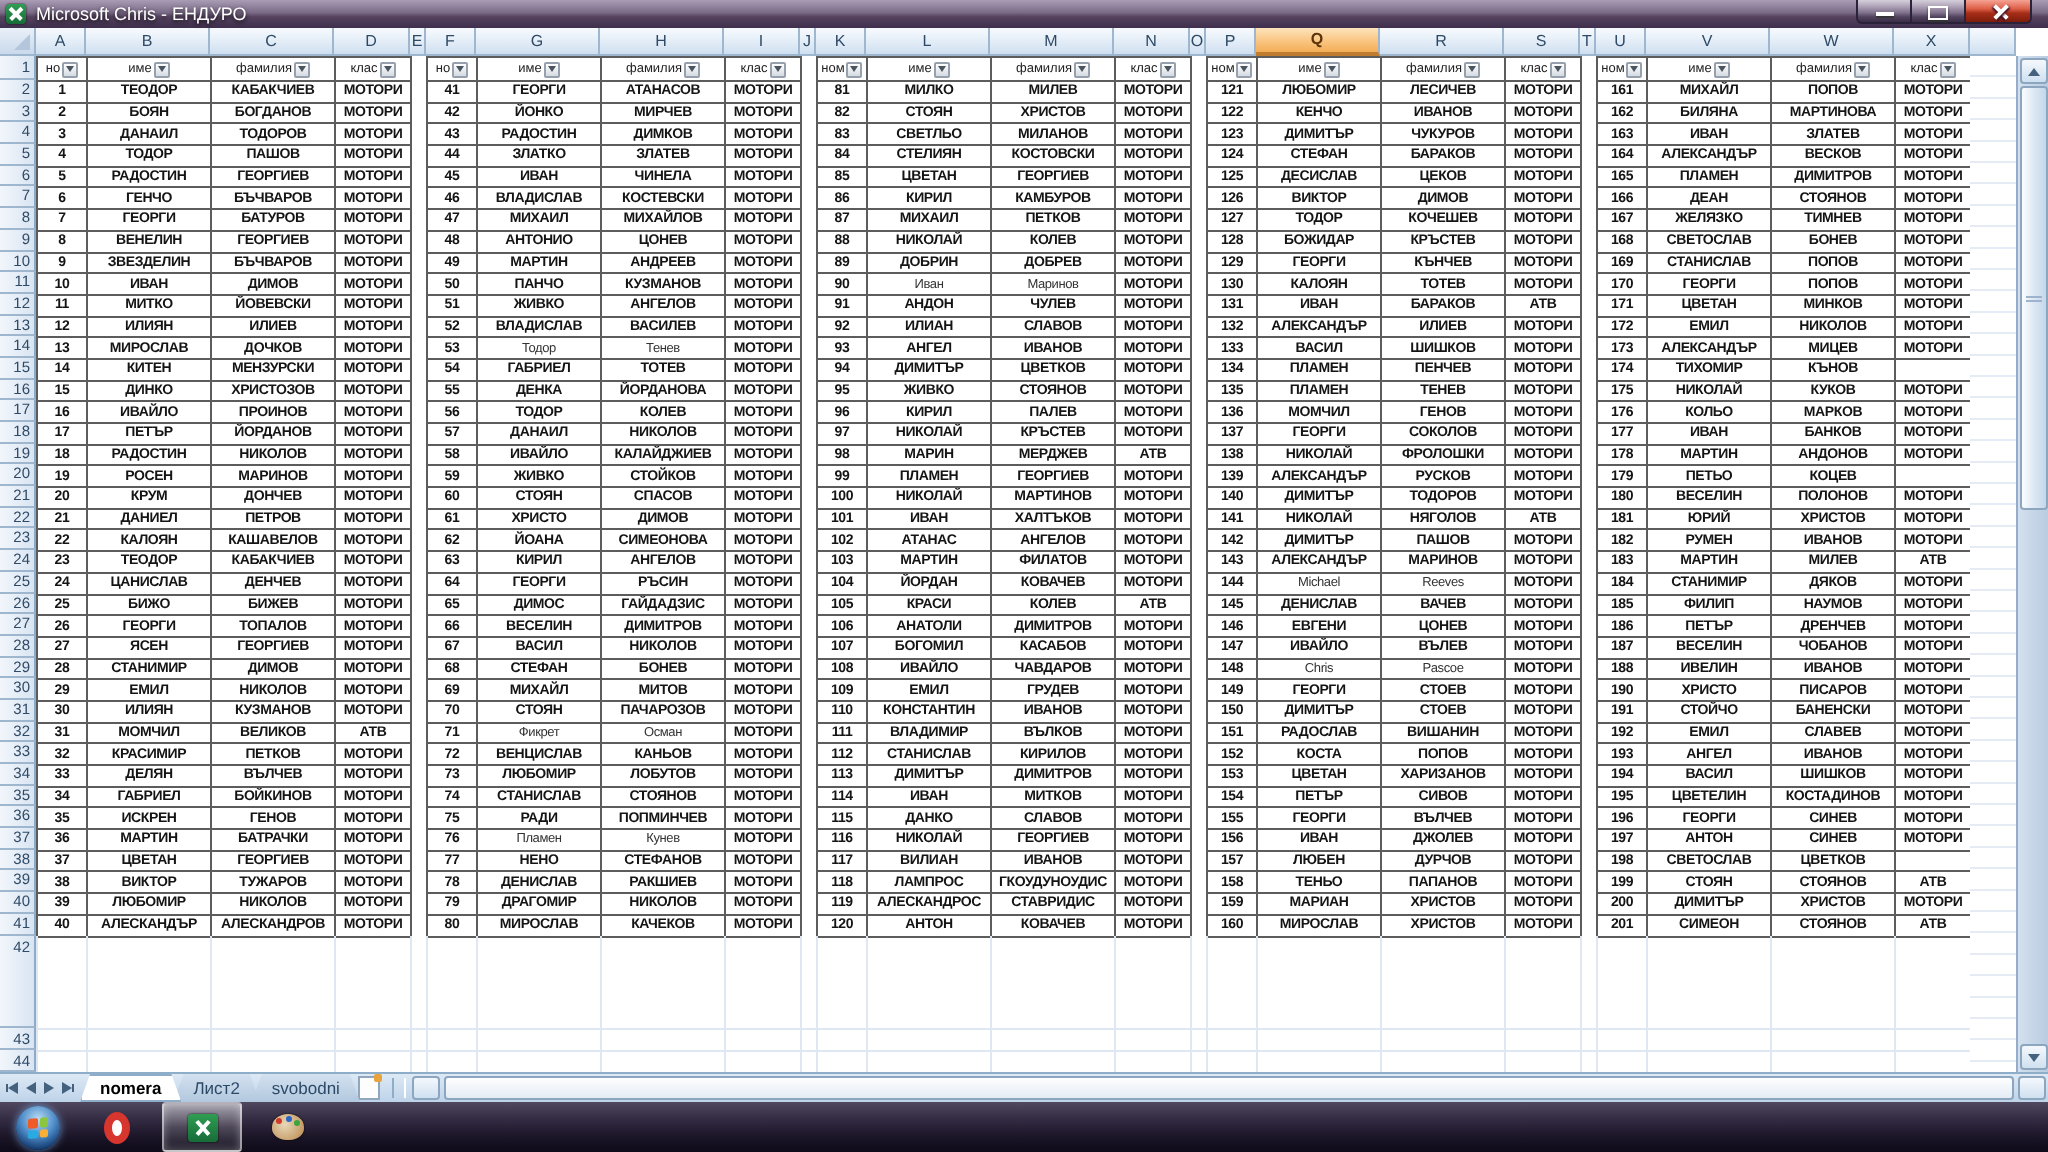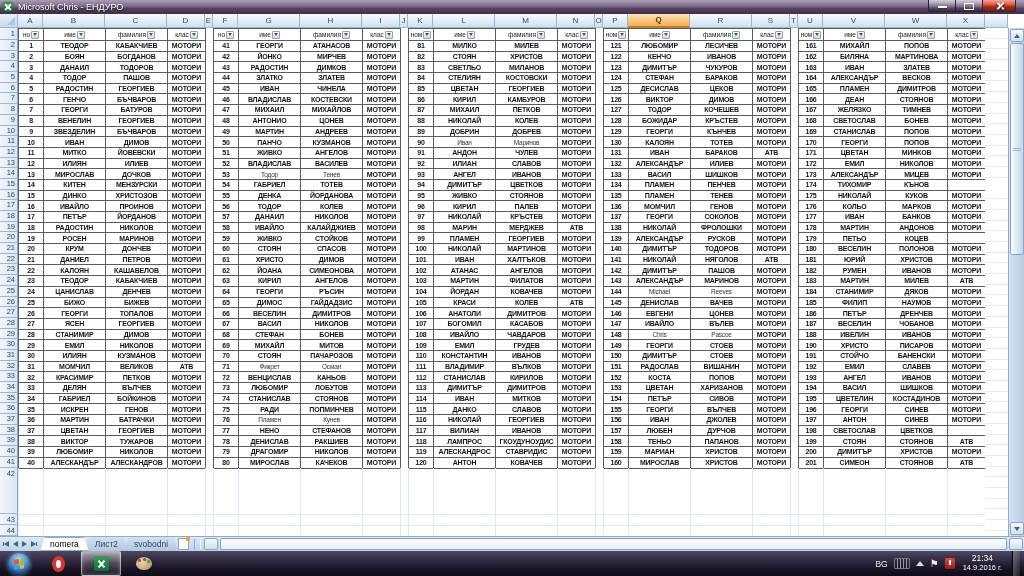--- a/index.html
+++ b/index.html
@@ -70,21 +70,21 @@
   .tabbar{position:absolute;left:0;top:536px;width:1024px;height:15px;box-sizing:border-box;z-index:10;
     background:linear-gradient(#dde9f5,#bed3e9);border-top:1px solid #8eadc9;display:flex;align-items:stretch}
   .tab-nav{display:flex;align-items:center;gap:4px;padding:0 4px;flex:none}
   .tab-nav .tri{width:0;height:0;border-top:3.5px solid transparent;border-bottom:3.5px solid transparent}
   .tri.left{border-right:5px solid #44617e}
   .tri.right{border-left:5px solid #44617e}
   .tri.bar-l{border-right:5px solid #44617e;box-shadow:-2px 0 0 -1px #44617e}
   .tri.bar-r{border-left:5px solid #44617e;box-shadow:2px 0 0 -1px #44617e}
   .tab{flex:none;display:flex;align-items:center;padding:0 10px;font-size:8.5px;position:relative;
     clip-path:polygon(5px 0,calc(100% - 5px) 0,100% 100%,0 100%);margin-right:-4px}
-  .tab.active{background:#fff;font-weight:normal;color:#000;z-index:3;box-shadow:inset 0 0 0 1px #8eadc9}
+  .tab.active{background:#fff;font-weight:bold;color:#000;z-index:3;box-shadow:inset 0 0 0 1px #8eadc9}
   .tab.inactive{background:linear-gradient(#d3e1f0,#b2c8de);color:#2c4a66;z-index:2}
   .ins-tab{flex:none;width:18px;display:flex;align-items:center;justify-content:center}
   .ins-ico{width:9px;height:10px;background:#fdfdfd;border:1px solid #8fa6bd;position:relative}
   .ins-ico:after{content:"";position:absolute;right:-2px;top:-2px;width:4px;height:4px;background:#e8a33d;border-radius:1px}
   .splitter{flex:none;width:5px;margin:2px 2px;border-left:1px solid #8eadc9;border-right:1px solid #fff}
   .hs-btn{flex:none;width:14px;margin:1px 1px;box-sizing:border-box;border:1px solid #8ca6c0;border-radius:2px;
     background:linear-gradient(#f4f8fc,#cfe0f0);display:flex;align-items:center;justify-content:center}
   .hs-thumb{flex:1;margin:1px 1px;box-sizing:border-box;border:1px solid #8ca6c0;border-radius:2px;
     background:linear-gradient(#fefefe,#e4ecf5)}
   
@@ -1235,25 +1235,13 @@
         <i class="b"></i>
       </div>
     </div>
   <div class="task-btn">
       <div class="paint-ico">
         <s class="p1"></s>
         <s class="p2"></s>
         <s class="p3"></s>
       </div>
     </div>
-  <div class="tray">
-    <span class="tray-lang">BG</span>
-    <div class="kb-ico"></div>
-    <div class="up-ico"></div>
-    <span class="flag-ico">⚑</span>
-    <div class="alert-ico"></div>
-    <div class="clock">
-      <span class="t">21:34</span>
-      <span class="d">14.9.2016 г.</span>
-    </div>
-    <div class="show-desktop"></div>
-  </div>
 </div>
 
 </body></html>

